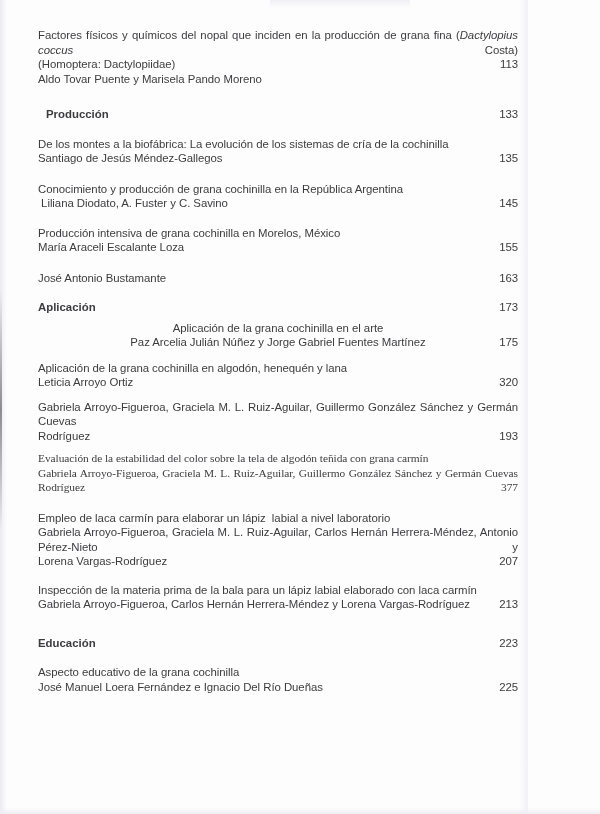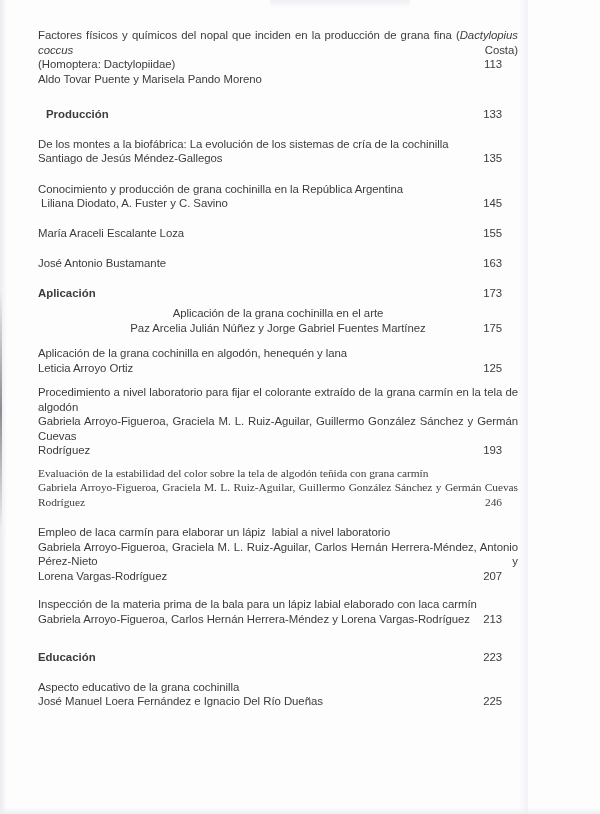--- a/index.html
+++ b/index.html
@@ -59,21 +59,21 @@
   }
   .line.justify .txt {
     white-space: normal;
     text-align: justify;
     text-align-last: justify;
   }
   .line .txt i { font-style: italic; }
   .block.heading .txt { font-weight: 700; letter-spacing: 0; }
   .pageno {
     position: absolute;
-    right: 16px;
+    right: 0;
     top: 0;
     white-space: nowrap;
     margin-left: 39px;
   }
 </style>
 </head>
 <body>
 
 <div class="scan-page">
   <div class="toc" id="toc">
@@ -108,20 +108,23 @@
         <div class="line">
           <span class="txt"><span>Conocimiento y producción de grana cochinilla en la República Argentina</span></span>
         </div>
         <div class="line">
           <span class="txt"><span> Liliana Diodato, A. Fuster y C. Savino</span></span>
           <span class="pageno">145</span>
         </div>
       </div>
       <div class="block article" style="margin-top: 15px;">
         <div class="line">
+          <span class="txt"><span>Producción intensiva de grana cochinilla en Morelos, México</span></span>
+        </div>
+        <div class="line">
           <span class="txt"><span>María Araceli Escalante Loza</span></span>
           <span class="pageno">155</span>
         </div>
       </div>
       <div class="block article" style="margin-top: 16px;">
         <div class="line">
           <span class="txt"><span>José Antonio Bustamante</span></span>
           <span class="pageno">163</span>
         </div>
       </div>
@@ -139,45 +142,42 @@
           <span class="txt"><span>Paz Arcelia Julián Núñez y Jorge Gabriel Fuentes Martínez</span></span>
           <span class="pageno">175</span>
         </div>
       </div>
       <div class="block article" style="margin-top: 11px;">
         <div class="line">
           <span class="txt"><span>Aplicación de la grana cochinilla en algodón, henequén y lana</span></span>
         </div>
         <div class="line">
           <span class="txt"><span>Leticia Arroyo Ortiz</span></span>
-          <span class="pageno">125</span>
+          <span class="pageno">320</span>
         </div>
       </div>
       <div class="block article" style="margin-top: 10px;">
-        <div class="line justify">
-          <span class="txt"><span>Procedimiento a nivel laboratorio para fijar el colorante extraído de la grana carmín en la tela de algodón</span></span>
-        </div>
         <div class="line justify">
           <span class="txt"><span>Gabriela Arroyo-Figueroa, Graciela M. L. Ruiz-Aguilar, Guillermo González Sánchez y Germán Cuevas</span></span>
         </div>
         <div class="line">
           <span class="txt"><span>Rodríguez</span></span>
           <span class="pageno">193</span>
         </div>
       </div>
       <div class="block article" style="margin-top: 8px; font-family: Liberation Serif, serif;">
         <div class="line">
           <span class="txt"><span>Evaluación de la estabilidad del color sobre la tela de algodón teñida con grana carmín</span></span>
         </div>
         <div class="line justify">
           <span class="txt"><span>Gabriela Arroyo-Figueroa, Graciela M. L. Ruiz-Aguilar, Guillermo González Sánchez y Germán Cuevas</span></span>
         </div>
         <div class="line">
           <span class="txt"><span>Rodríguez</span></span>
-          <span class="pageno">246</span>
+          <span class="pageno">377</span>
         </div>
       </div>
       <div class="block article" style="margin-top: 16px;">
         <div class="line">
           <span class="txt"><span>Empleo de laca carmín para elaborar un lápiz  labial a nivel laboratorio</span></span>
         </div>
         <div class="line justify">
           <span class="txt"><span>Gabriela Arroyo-Figueroa, Graciela M. L. Ruiz-Aguilar, Carlos Hernán Herrera-Méndez, Antonio Pérez-Nieto y</span></span>
         </div>
         <div class="line">

